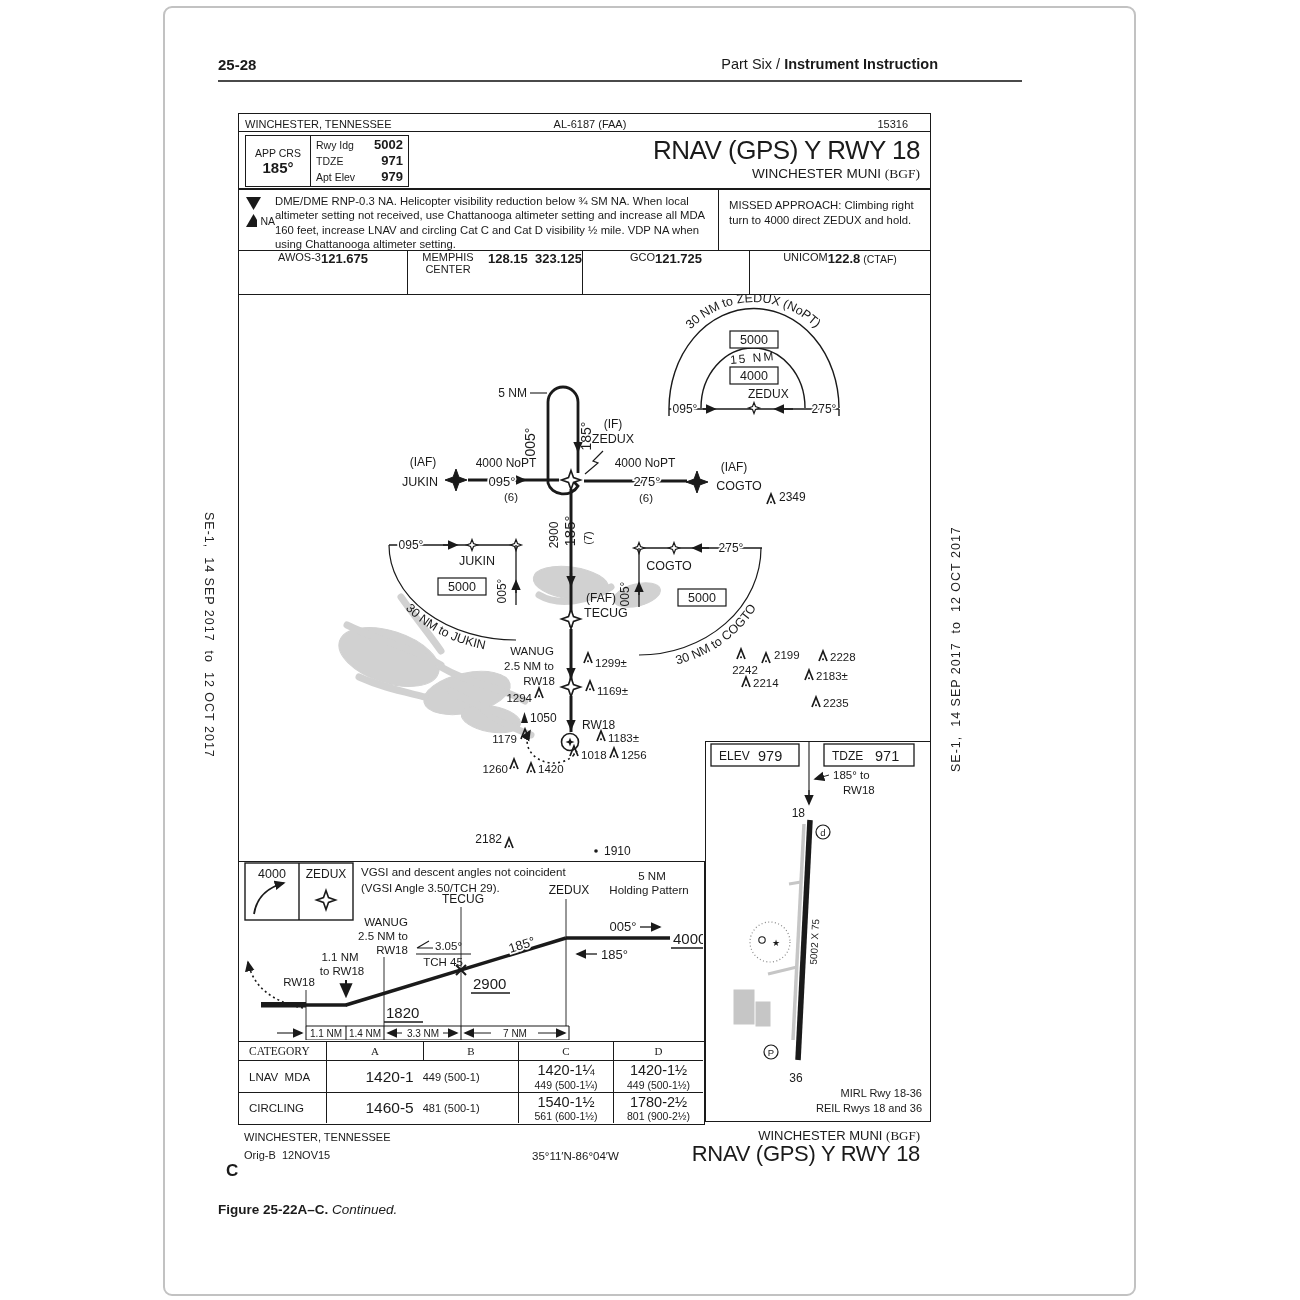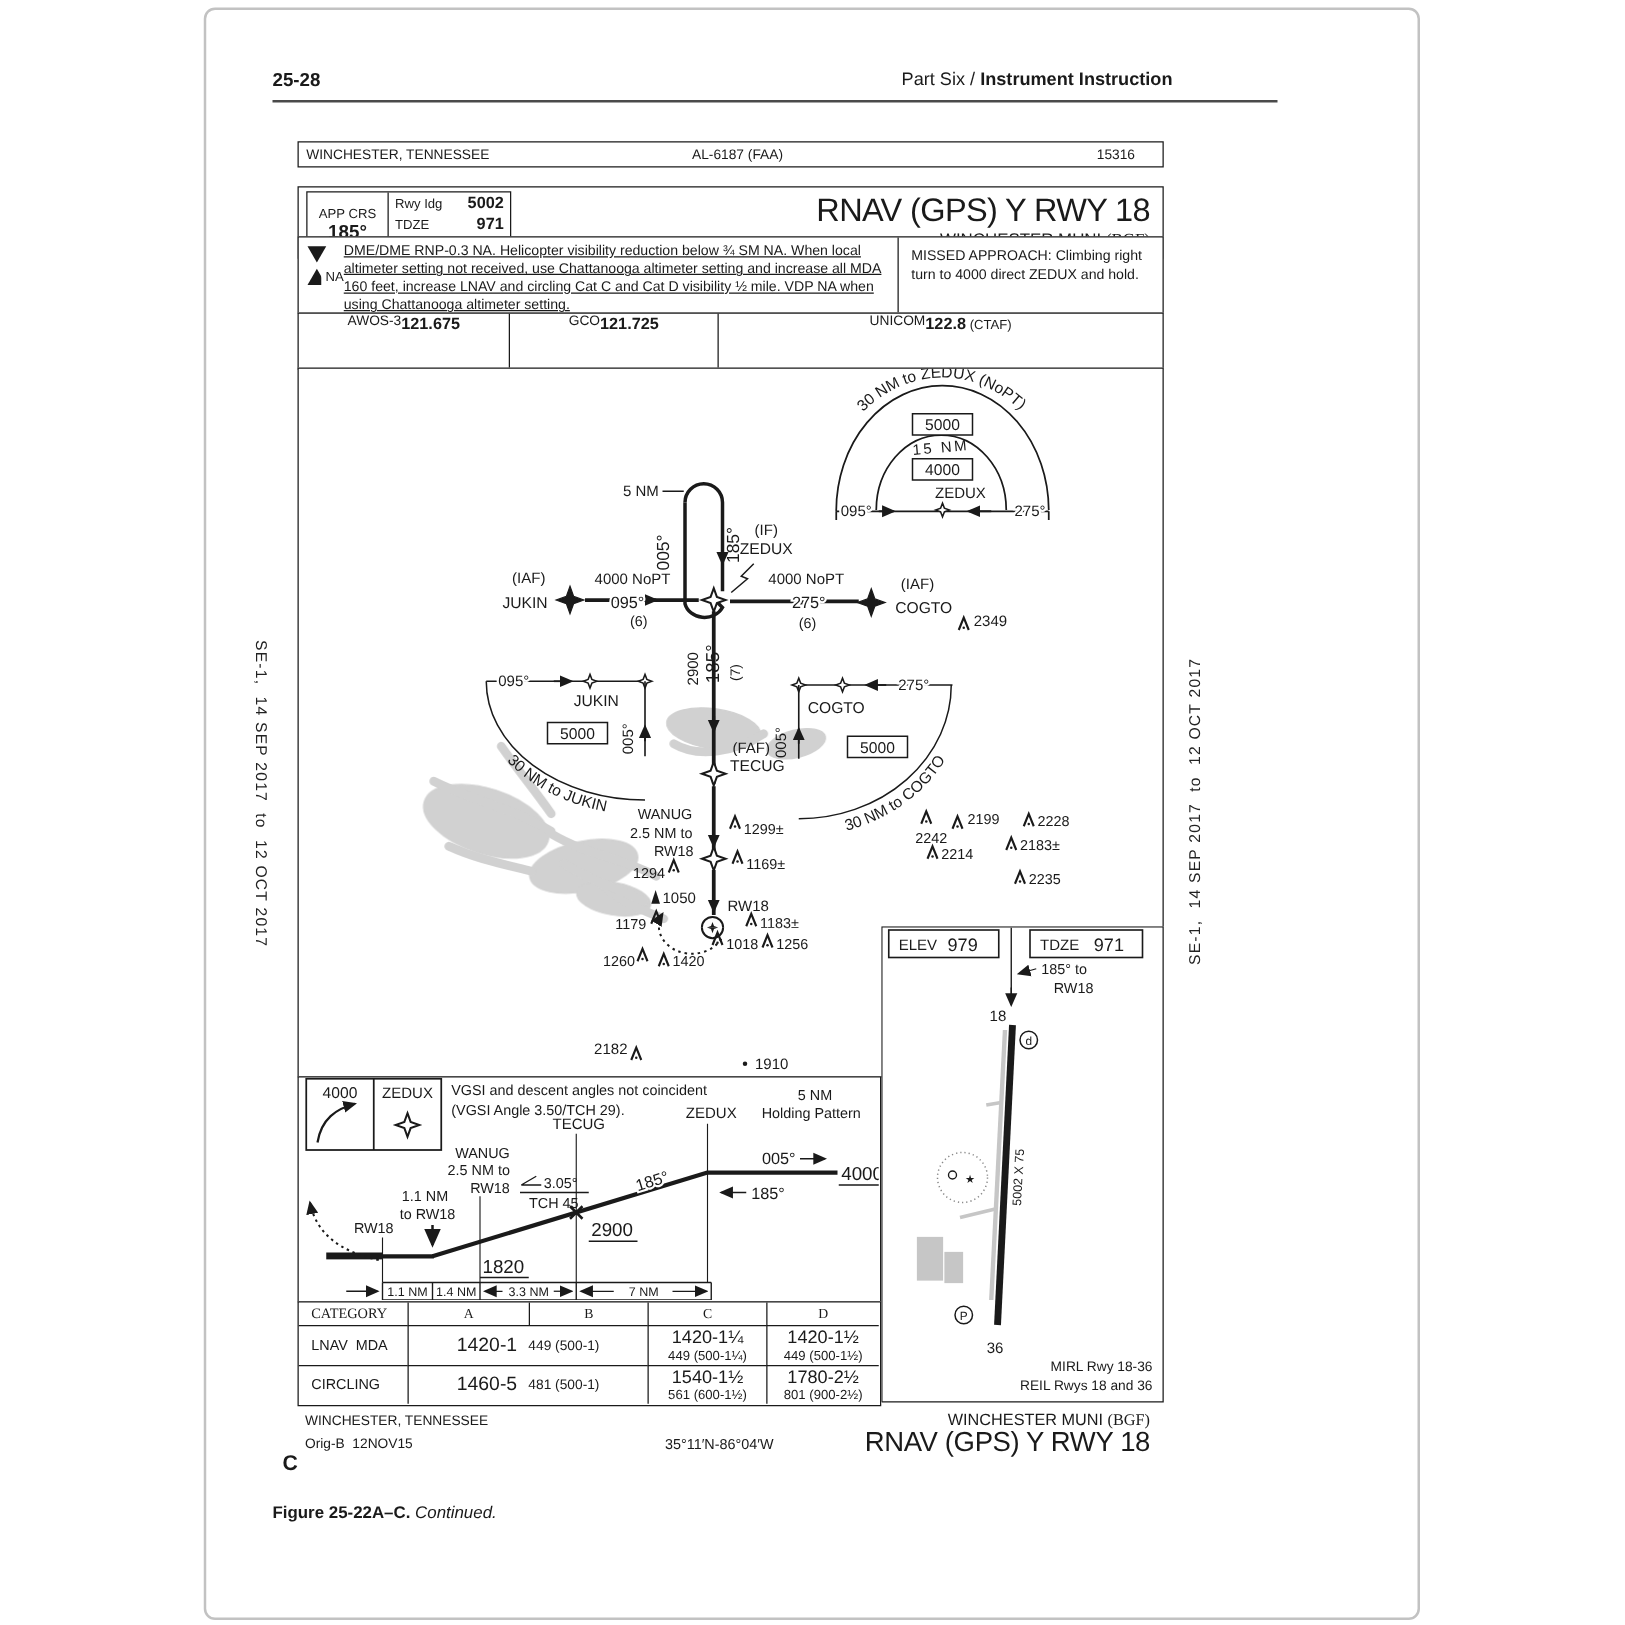--- a/index.html
+++ b/index.html
@@ -9,34 +9,34 @@
   .bookpage{left:163px;top:6px;width:969px;height:1286px;border:2px solid #c2c2c2;border-radius:9px;}
   .pre{white-space:pre;}
   .hdr-rule{left:218px;top:80px;width:804px;height:2px;background:#4a4a4a;}
   .pageno{left:218px;top:56px;font-size:15px;font-weight:bold;}
   .parttext{top:56px;right:278px;font-size:14.5px;}
   .vtext{font-size:12.5px;letter-spacing:1px;white-space:pre;color:#222;}
   
   .chart{left:238px;top:113px;width:693px;height:1077px;font-size:11px;}
   .box{border:1.5px solid #1a1a1a;box-sizing:border-box;background:#fff;}
   .strip{left:0;top:0;width:693px;height:21px;display:flex;align-items:center;}
-  .briefrow{left:0;top:36px;width:693px;height:58px;}
+  .briefrow{left:0;top:18px;width:693px;height:58px;}
   .appcrs{left:6px;top:3px;width:164px;height:52px;display:flex;}
   .appcrs .c1{width:64px;border-right:1.5px solid #1a1a1a;display:flex;flex-direction:column;justify-content:center;align-items:center;}
   .appcrs .c2{flex:1;display:flex;flex-direction:column;justify-content:center;padding:0 5px;}
   .kv{display:flex;justify-content:space-between;align-items:baseline;line-height:15px;}
   .kv .k{font-size:10.5px;} .kv .v{font-size:13px;font-weight:bold;}
   .title1{font-size:26px;letter-spacing:-0.5px;}
   .title2{font-size:13.5px;}
   .serif{font-family:"Liberation Serif",serif;}
   .notesrow{left:0;top:76px;width:693px;height:62px;display:flex;}
   .notes-l{width:480px;border-right:1.5px solid #1a1a1a;display:flex;padding:4px 6px 2px 6px;box-sizing:border-box;}
   .notes-r{flex:1;padding:8px 10px;box-sizing:border-box;font-size:11.3px;line-height:1.3;}
   .ticons{width:30px;padding-top:2px;}
-  .notestext{flex:1;font-size:11.3px;line-height:1.28;text-decoration:underline;}
+  .notestext{flex:1;font-size:11.3px;line-height:1.28;}
   .commrow{left:0;top:136.5px;width:693px;height:46px;display:flex;text-align:center;}
   .comm{border-right:1.5px solid #1a1a1a;display:flex;flex-direction:row;justify-content:center;}
   .comm:last-child{border-right:none;}
   .comm .n{font-size:11px;} .comm .f{font-size:13px;font-weight:bold;}
   .planbox{left:0;top:181px;width:693px;height:568px;}
   .profbox{left:0;top:748px;width:467px;height:181px;}
   .minsbox{left:0;top:928px;width:467px;height:84px;display:grid;
            grid-template-columns:87px 97px 95px 95px 90px;grid-template-rows:18px 32px 31px;}
   .minsbox div{border-left:1px solid #1a1a1a;border-top:1px solid #1a1a1a;display:flex;align-items:center;justify-content:center;box-sizing:border-box;}
   .minsbox div.nl{border-left:none;} .minsbox div.nt{border-top:none;}
@@ -141,20 +141,24 @@
         </div>
         <div class="notestext">DME/DME RNP-0.3 NA.  Helicopter visibility reduction below ¾ SM NA. When local altimeter setting not received, use Chattanooga altimeter setting and increase all MDA 160 feet, increase LNAV and circling Cat C and Cat D visibility ½ mile. VDP NA when using Chattanooga altimeter setting.</div>
       </div>
       <div class="notes-r">MISSED APPROACH: Climbing right turn to 4000 direct ZEDUX and hold.</div>
     </div>
 
     <div class="abs box commrow">
       <div class="comm" style="width:168px;">
         <div class="n">AWOS-3</div>
         <div class="f">121.675</div>
+      </div>
+      <div class="comm" style="width:174px;">
+        <div class="n">MEMPHIS CENTER</div>
+        <div class="f pre">128.15  323.125</div>
       </div>
       <div class="comm" style="width:166px;">
         <div class="n">GCO</div>
         <div class="f">121.725</div>
       </div>
       <div class="comm" style="flex:1;">
         <div class="n">UNICOM</div>
         <div class="f"><b>122.8</b><span style="font-weight:normal;font-size:10.5px;"> (CTAF)</span></div>
       </div>
     </div>

